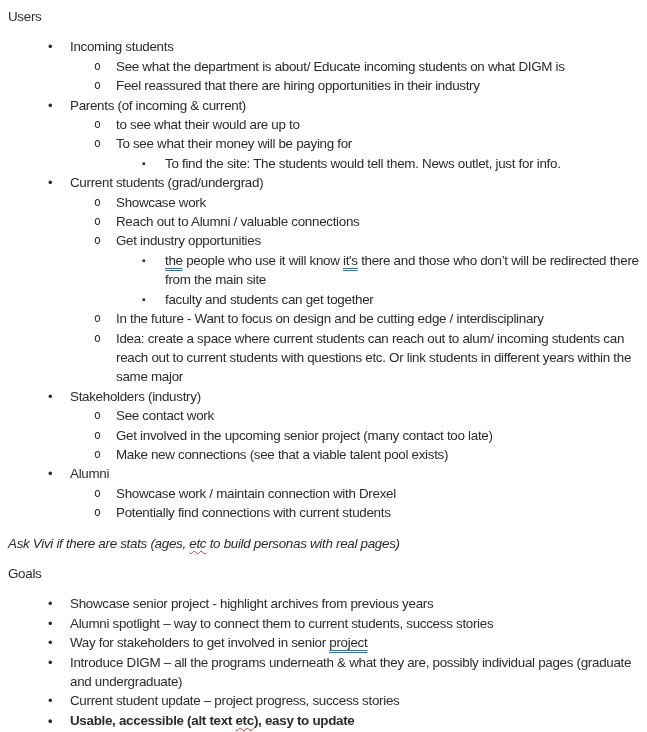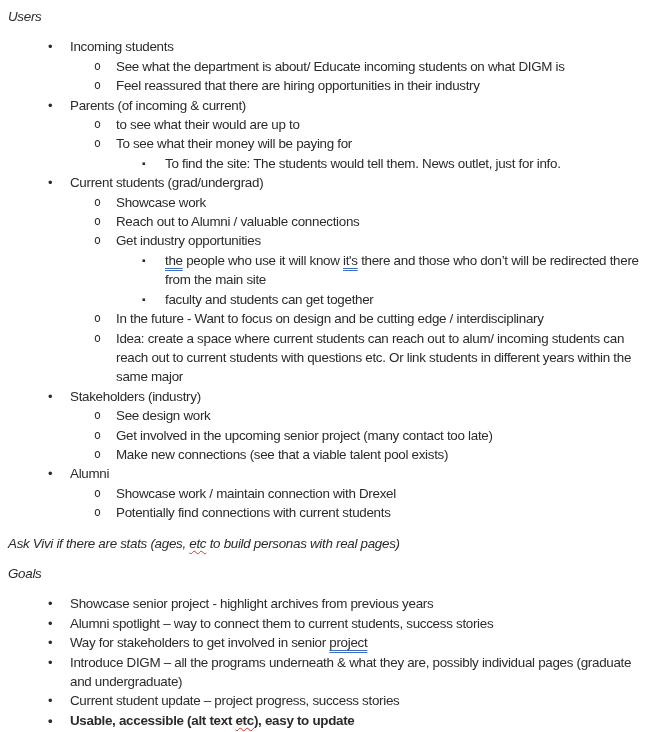--- a/index.html
+++ b/index.html
@@ -19,21 +19,20 @@
   }
   .page {
     box-sizing: border-box;
     width: 647px;
     height: 732px;
     padding: 7px 7px 0 8px;
     background: #ffffff;
   }
   .para {
     margin: 0 0 11px 0;
-    font-style: italic;
   }
   .para.italic {
     font-style: italic;
   }
   .list {
     margin: 0 0 11px 0;
   }
   .li {
     display: flex;
     align-items: flex-start;
@@ -142,21 +141,21 @@
         <div class="li lvl2">
           <span class="bullet b2">o</span>
           <span class="li-text"><span>Idea: create a space where current students can reach out to alum/ incoming students can reach out to current students with questions etc. Or link students in different years within the same major</span></span>
         </div>
         <div class="li lvl1">
           <span class="bullet b1">•</span>
           <span class="li-text"><span>Stakeholders (industry)</span></span>
         </div>
         <div class="li lvl2">
           <span class="bullet b2">o</span>
-          <span class="li-text"><span>See design work</span></span>
+          <span class="li-text"><span>See contact work</span></span>
         </div>
         <div class="li lvl2">
           <span class="bullet b2">o</span>
           <span class="li-text"><span>Get involved in the upcoming senior project (many contact too late)</span></span>
         </div>
         <div class="li lvl2">
           <span class="bullet b2">o</span>
           <span class="li-text"><span>Make new connections (see that a viable talent pool exists)</span></span>
         </div>
         <div class="li lvl1">

